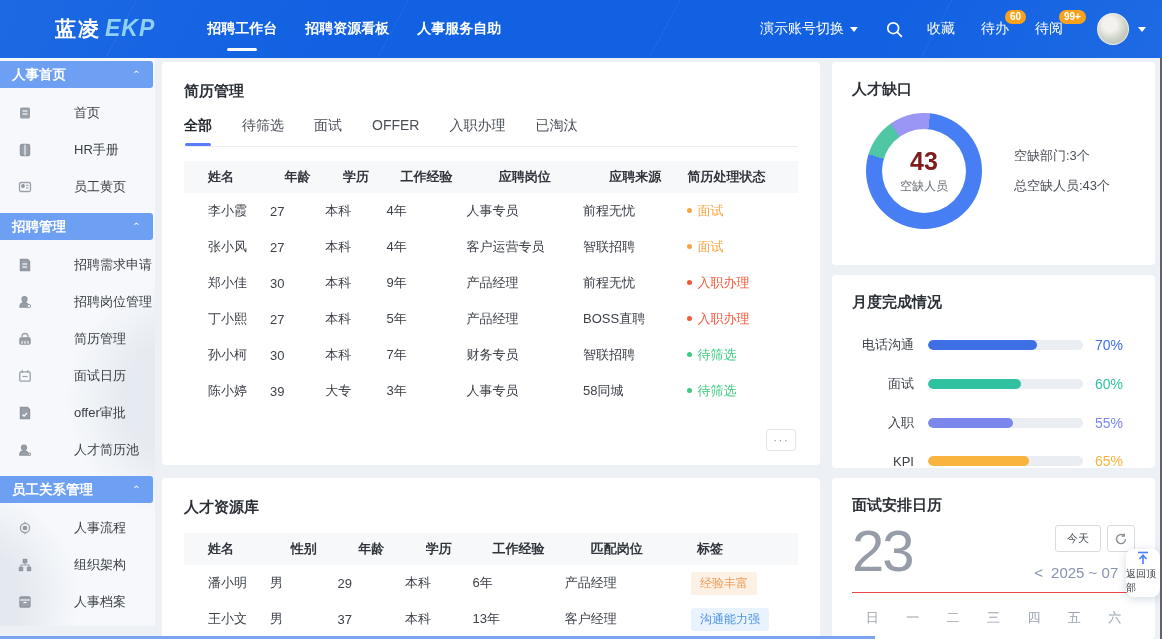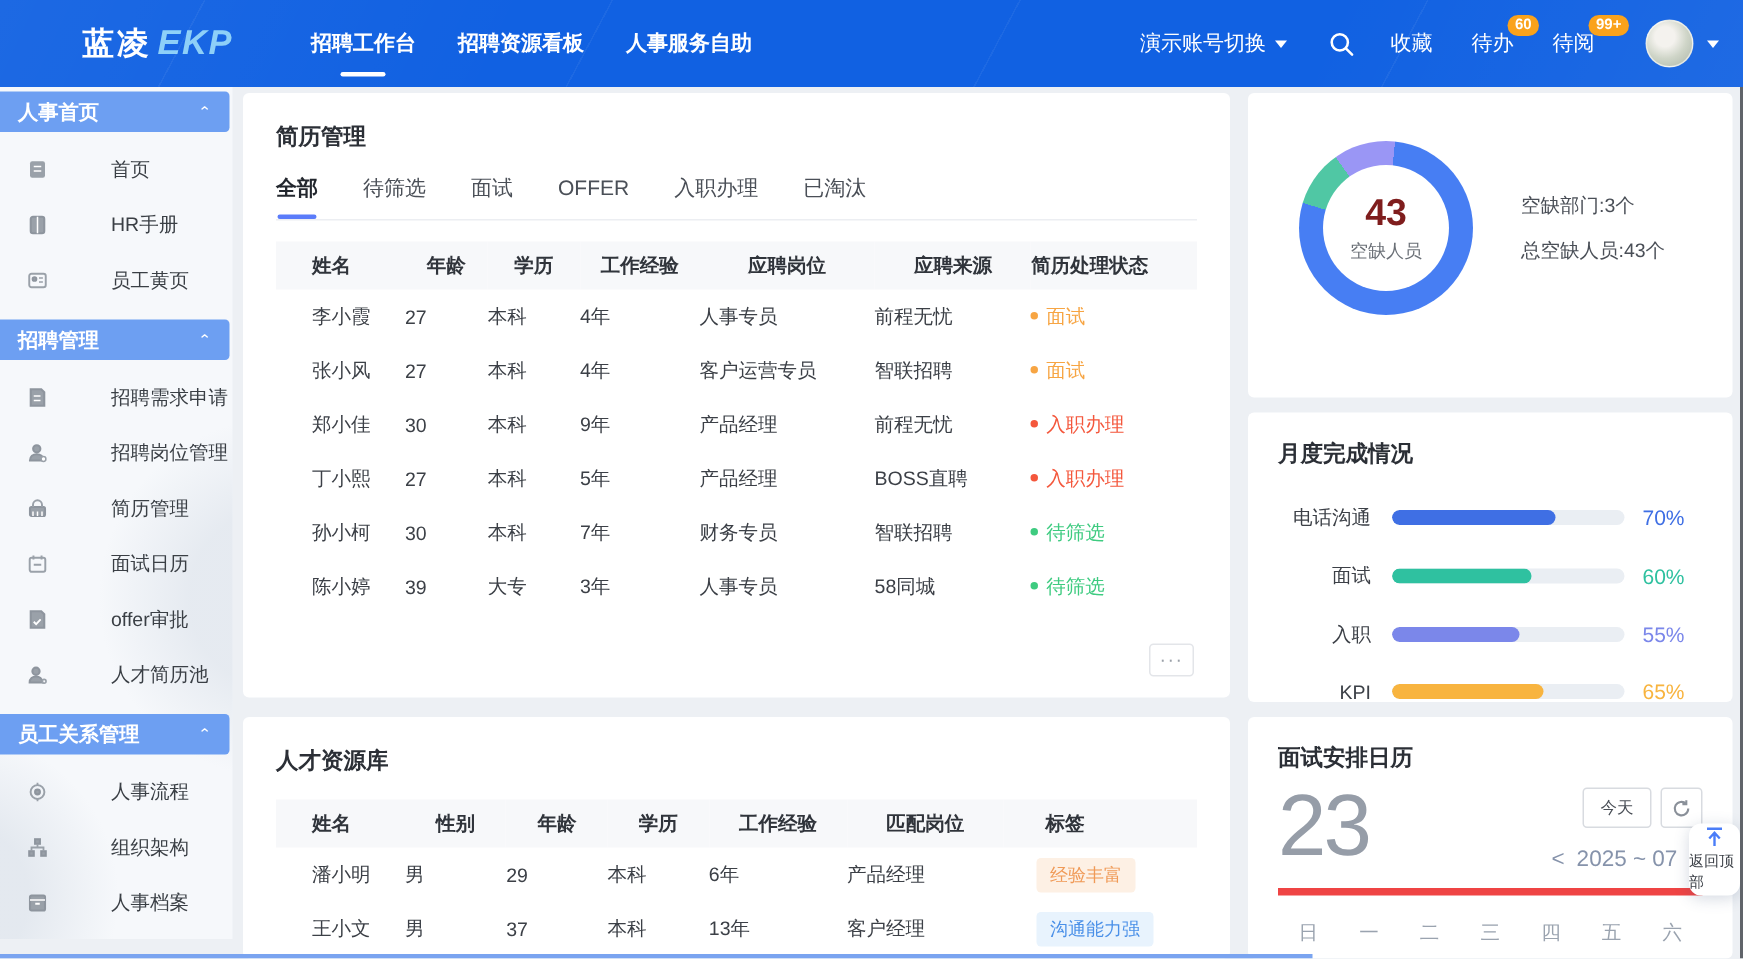--- a/index.html
+++ b/index.html
@@ -81,21 +81,21 @@
   .card-month { height:193px; padding:18px 20px; }
   .bars { margin-top:24px; display:flex; flex-direction:column; gap:21px; }
   .bar-row { display:flex; align-items:center; }
   .bar-label { width:62px; text-align:right; font-size:13px; color:#3c4047; flex:none; }
   .bar-track { flex:1; height:10px; border-radius:5px; background:#eaeef3; margin:0 12px 0 14px; overflow:hidden; }
   .bar-fill { height:100%; border-radius:5px; }
   .bar-pct { width:40px; font-size:14px; flex:none; }
 
   
   .card-cal { flex:1; padding:18px 20px 0; overflow:hidden; }
-  .cal-head { display:flex; margin-top:6px; padding-bottom:10px; border-bottom:5px solid #ef4444; }
+  .cal-head { display:flex; margin-top:6px; padding-bottom:10px; border-bottom:1px solid #ef4444; }
   .cal-day { font-size:58px; color:#969da8; line-height:1.05; letter-spacing:-2px; }
   .cal-right { margin-left:auto; text-align:right; }
   .cal-btns { display:flex; gap:6px; justify-content:flex-end; margin-top:4px; }
   .btn-today { border:1px solid #d8dbe0; border-radius:3px; background:#fff; font-size:11px; color:#4a4f57; padding:4px 11px; cursor:pointer; }
   .btn-refresh { border:1px solid #d8dbe0; border-radius:3px; background:#fff; width:28px; height:27px; display:flex; align-items:center; justify-content:center; cursor:pointer; }
   .cal-month-nav { margin-top:12px; font-size:15px; color:#8693ab; display:flex; gap:8px; justify-content:flex-end; align-items:center; }
   .cal-month-nav span { cursor:pointer; }
   .cal-grid { display:grid; grid-template-columns:repeat(7,1fr); margin-top:10px; }
   .cal-wd { text-align:center; color:#9aa3af; font-size:13px; padding:6px 0; }
 
@@ -436,20 +436,21 @@
             <td class="l" style="padding-left:22px;"><span class="tag" style="color: rgb(74, 144, 232); background: rgb(232, 243, 253);">沟通能力强</span></td>
           </tr>
         </tbody>
       </table>
     </section>
   </div>
 
   <div class="col-right">
 
     <section class="card card-gap">
+      <div class="card-title">人才缺口</div>
       <div class="gap-body">
         <div class="donut" id="donut" style="background: conic-gradient(from 6deg, rgb(71, 126, 243) 0%, rgb(71, 126, 243) 78%, rgb(80, 199, 164) 78%, rgb(80, 199, 164) 88.5%, rgb(154, 150, 245) 88.5%, rgb(154, 150, 245) 100%);">
           <div class="donut-hole">
             <div class="donut-val">43</div>
             <div class="donut-lbl">空缺人员</div>
           </div>
         </div>
         <div class="gap-stats">
           <div>空缺部门:3个</div>
           <div>总空缺人员:43个</div>

